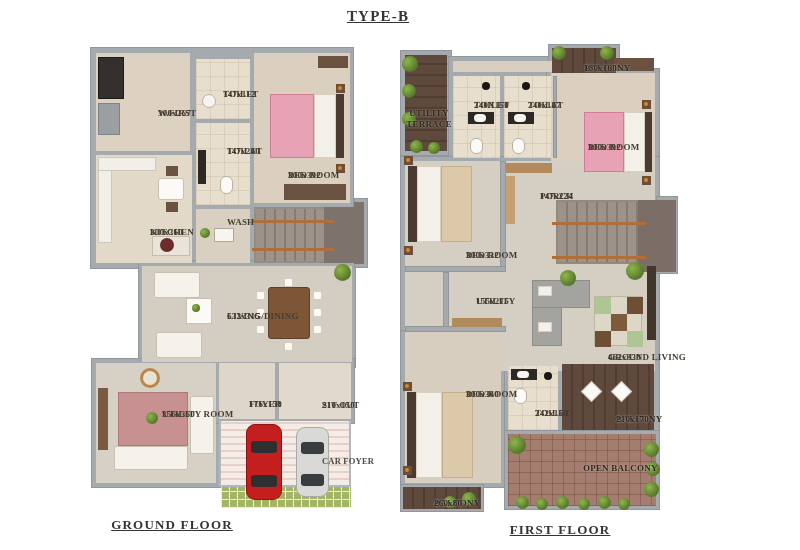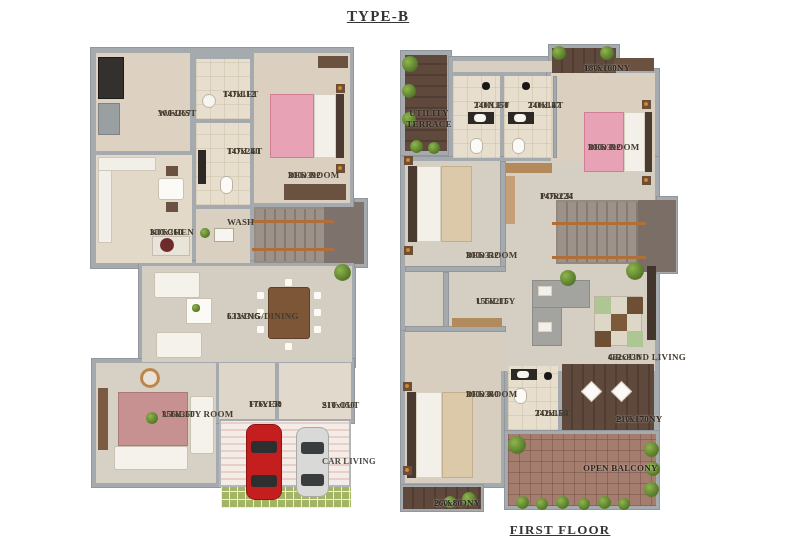--- a/index.html
+++ b/index.html
@@ -168,23 +168,24 @@
     </div>
     <div class="rlabel" style="left:249px;top:399px;">
       <div>FOYER</div>
         <div>176x150</div>
     </div>
     <div class="rlabel" style="left:322px;top:400px;">
       <div>SIT OUT</div>
         <div>210x150</div>
     </div>
     <div class="rlabel" style="left:322px;top:456px;font-size:8.5px;color:#4c4a46;">
-      <div>CAR LIVING</div>
-    </div>
-
+      <div>CAR FOYER</div>
+    </div>
+
+    <div class="heading" style="left:172px;top:517px;font-size:13px;">GROUND FLOOR</div>
   </div>
 
   <div style="left:0;top:0;width:800px;height:550px;">
 
     <div class="wall" style="left:400px;top:50px;width:52px;height:106px;"></div>
     <div class="wall" style="left:448px;top:56px;width:110px;height:108px;"></div>
     <div class="wall" style="left:548px;top:44px;width:72px;height:32px;"></div>
     <div class="wall" style="left:546px;top:68px;width:114px;height:136px;"></div>
     <div class="wall" style="left:400px;top:156px;width:260px;height:220px;"></div>
     <div class="wall" style="left:656px;top:196px;width:22px;height:78px;"></div>

